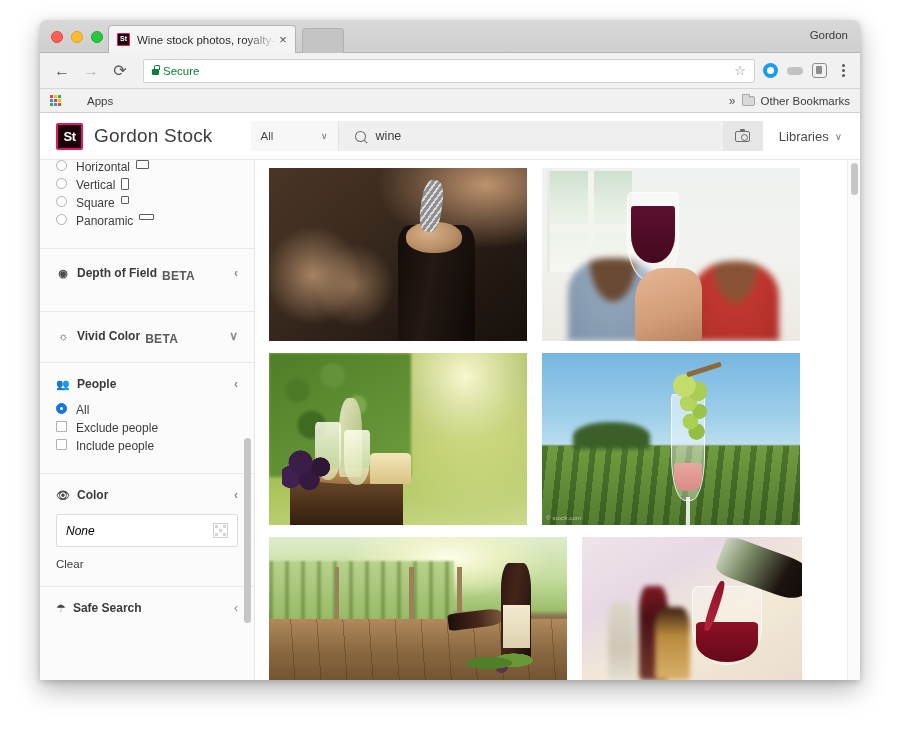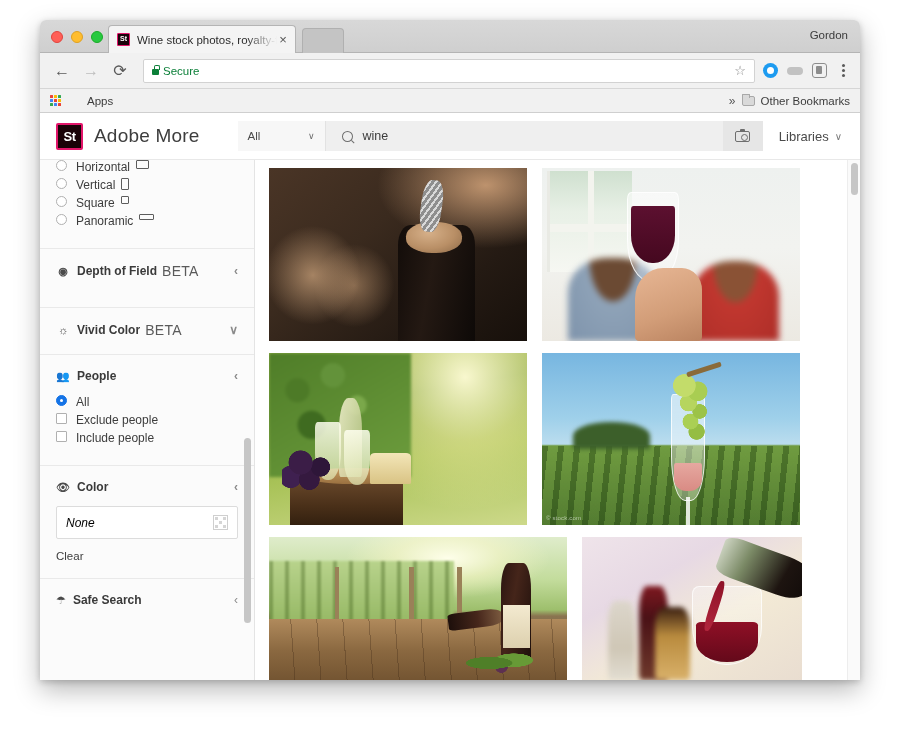--- a/index.html
+++ b/index.html
@@ -328,22 +328,22 @@
   .sb-head {
     display: flex; align-items: center;
     font-size: 12px; color: #3a3a3a; font-weight: bold;
     margin-bottom: 12px;
   }
   .sb-head .hicon {
     width: 14px; flex: 0 0 14px; margin-right: 7px;
     color: #4a4a4a; font-size: 11px; text-align: center;
   }
   .beta {
-    font-size: 14px; font-weight: normal; color: #5a5a5a;
-    margin-left: 5px; letter-spacing: 0.3px;
+    font-size: 12px; font-weight: bold; color: #5a5a5a;
+    margin-left: 5px; letter-spacing: 0.3px; margin-top: 6px;
   }
   .sb-toggle {
     margin-left: auto; color: #8a8a8a; font-size: 12px; line-height: 1;
   }
 
   .opt-row {
     display: flex; 
     height: 17px; margin-bottom: 1px;
     font-size: 12px; color: #3d3d3d;
   }
@@ -849,21 +849,21 @@
         <span class="folder"></span>
         <span>Other Bookmarks</span>
       </span>
     </div>
 
     <div class="viewport">
 
       <div class="stock-header">
         <div class="brand">
           <span class="st-logo">St</span>
-          <span class="brand-name">Adobe More</span>
+          <span class="brand-name">Gordon Stock</span>
         </div>
 
         <div class="searchbar">
           <div class="cat-select">
             <span>All</span>
             <span class="cat-chev">∨</span>
           </div>
           <div class="search-field">
             <span class="magnifier"></span>
             <span>wine</span>

